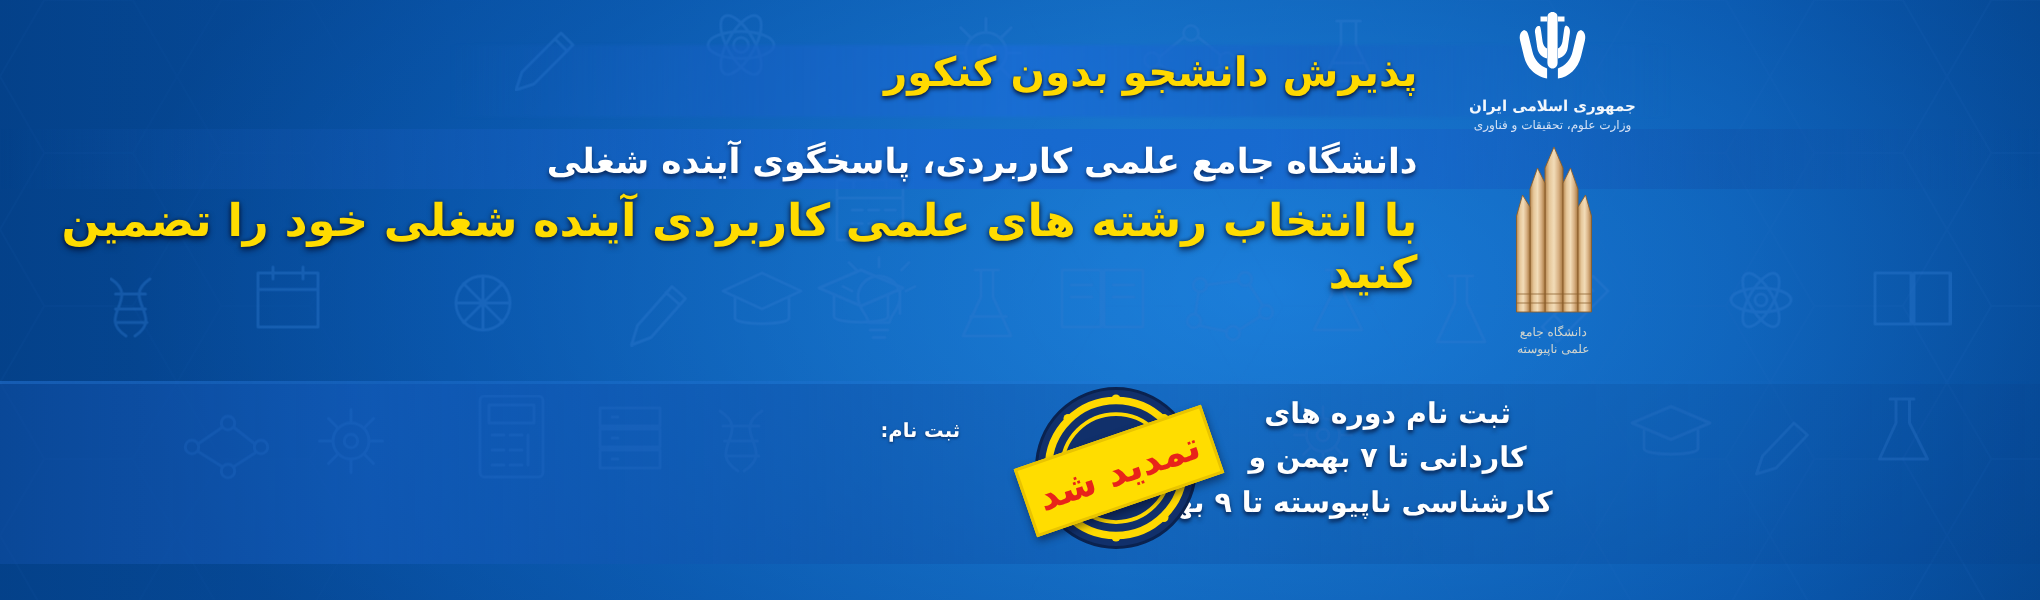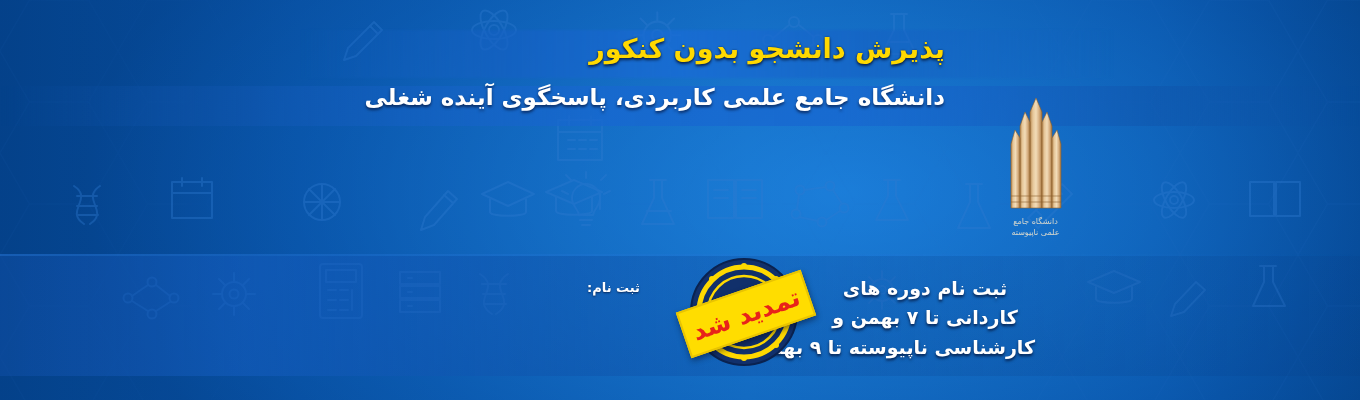--- a/index.html
+++ b/index.html
@@ -94,21 +94,21 @@
     position: absolute;
     top: 33px; left: 0; right: 0;
     font-size: 27px;
     font-weight: 700;
     color: #ffd900;
     letter-spacing: -.3px;
     text-shadow: 0 2px 3px rgba(0,0,20,.65), 0 0 2px rgba(0,0,0,.5);
   }
   .line-2 {
     position: absolute;
-    top: 84px; left: 0; right: 0;
+    top: 95px; left: 0; right: 0;
     font-size: 23px;
     font-weight: 700;
     color: #ffffff;
     text-shadow: 0 2px 3px rgba(0,0,25,.6);
   }
   .line-3 {
     position: absolute;
     top: 130px; left: 0; right: 0;
     font-size: 30px;
     font-weight: 700;
@@ -189,21 +189,21 @@
     font-weight: 700;
     direction: ltr;
     letter-spacing: -.6px;
     text-shadow: 0 2px 3px rgba(0,0,25,.65);
   }
   .reg-url.small { font-size: 25px; }
 
   
   .deadline {
     position: absolute;
-    top: 274px;
+    top: 262px;
     left: 815px;
     width: 220px;
     direction: rtl;
     text-align: center;
     color: #ffffff;
   }
   .deadline div {
     font-size: 19px;
     font-weight: 700;
     line-height: 1.55;
@@ -431,22 +431,43 @@
   </div>
 
   <div class="band band-hero"></div>
   <div class="band band-sub"></div>
   <div class="band band-lower-edge"></div>
   <div class="band band-lower"></div>
 
   <div class="headline-wrap">
     <div class="line-1">پذیرش دانشجو بدون کنکور</div>
     <div class="line-2">دانشگاه جامع علمی کاربردی، پاسخگوی آینده شغلی</div>
-  </div>
-
+    <div class="line-3">با انتخاب رشته های علمی کاربردی آینده شغلی خود را تضمین کنید</div>
+  </div>
+
+  <div class="gov-logo">
+    <svg class="gov-emblem" width="72" height="60" viewBox="0 0 72 60" aria-hidden="true">
+      <g fill="#ffffff">
+
+        <path d="M36 4 c2.2 0 3.4 1.6 3.4 3.6 v30 c0 2.4 -1.4 4 -3.4 4 s-3.4 -1.6 -3.4 -4 V7.6 C32.6 5.6 33.8 4 36 4 Z"></path>
+
+        <path d="M27 13 c-2 .6 -3 2.6 -2.6 5 l1.4 9.6 c.6 4 3.4 6.8 6.6 7.4 l0 -6.6 c-1.6 -.8 -2.6 -2.4 -3 -4.6 l-1 -7.2 c-.3 -2 -.5 -3.2 -1.4 -3.6 Z"></path>
+
+        <path d="M45 13 c2 .6 3 2.6 2.6 5 l-1.4 9.6 c-.6 4 -3.4 6.8 -6.6 7.4 l0 -6.6 c1.6 -.8 2.6 -2.4 3 -4.6 l1 -7.2 c.3 -2 .5 -3.2 1.4 -3.6 Z"></path>
+
+        <path d="M17 16 c-2.4 1 -3.4 3.8 -2.6 7 l2.6 10.6 c2 8 8 13.6 15.4 14.8 l0 -6.8 c-4.8 -1.4 -8.4 -5.4 -9.8 -11.2 l-2.2 -9.2 c-.8 -3.2 -1 -4.6 -3.4 -5.2 Z"></path>
+
+        <path d="M55 16 c2.4 1 3.4 3.8 2.6 7 l-2.6 10.6 c-2 8 -8 13.6 -15.4 14.8 l0 -6.8 c4.8 -1.4 8.4 -5.4 9.8 -11.2 l2.2 -9.2 c.8 -3.2 1 -4.6 3.4 -5.2 Z"></path>
+
+        <path d="M28 7 h4.4 v3.4 H28 Z M36 5.2 h0 Z M39.6 7 H44 v3.4 h-4.4 Z"></path>
+      </g>
+    </svg>
+    <div class="gov-l1">جمهوری اسلامی ایران</div>
+    <div class="gov-l2">وزارت علوم، تحقیقات و فناوری</div>
+  </div>
 
   <div class="uast-logo">
     <svg class="uast-mark" width="70" height="120" viewBox="0 0 70 120" aria-hidden="true">
       <defs>
         <linearGradient id="goldg" x1="0" y1="0" x2="1" y2="0">
           <stop offset="0%" stop-color="#b98a52"></stop>
           <stop offset="25%" stop-color="#e6c79a"></stop>
           <stop offset="50%" stop-color="#f2dcb8"></stop>
           <stop offset="75%" stop-color="#d8b184"></stop>
           <stop offset="100%" stop-color="#a8783f"></stop>

